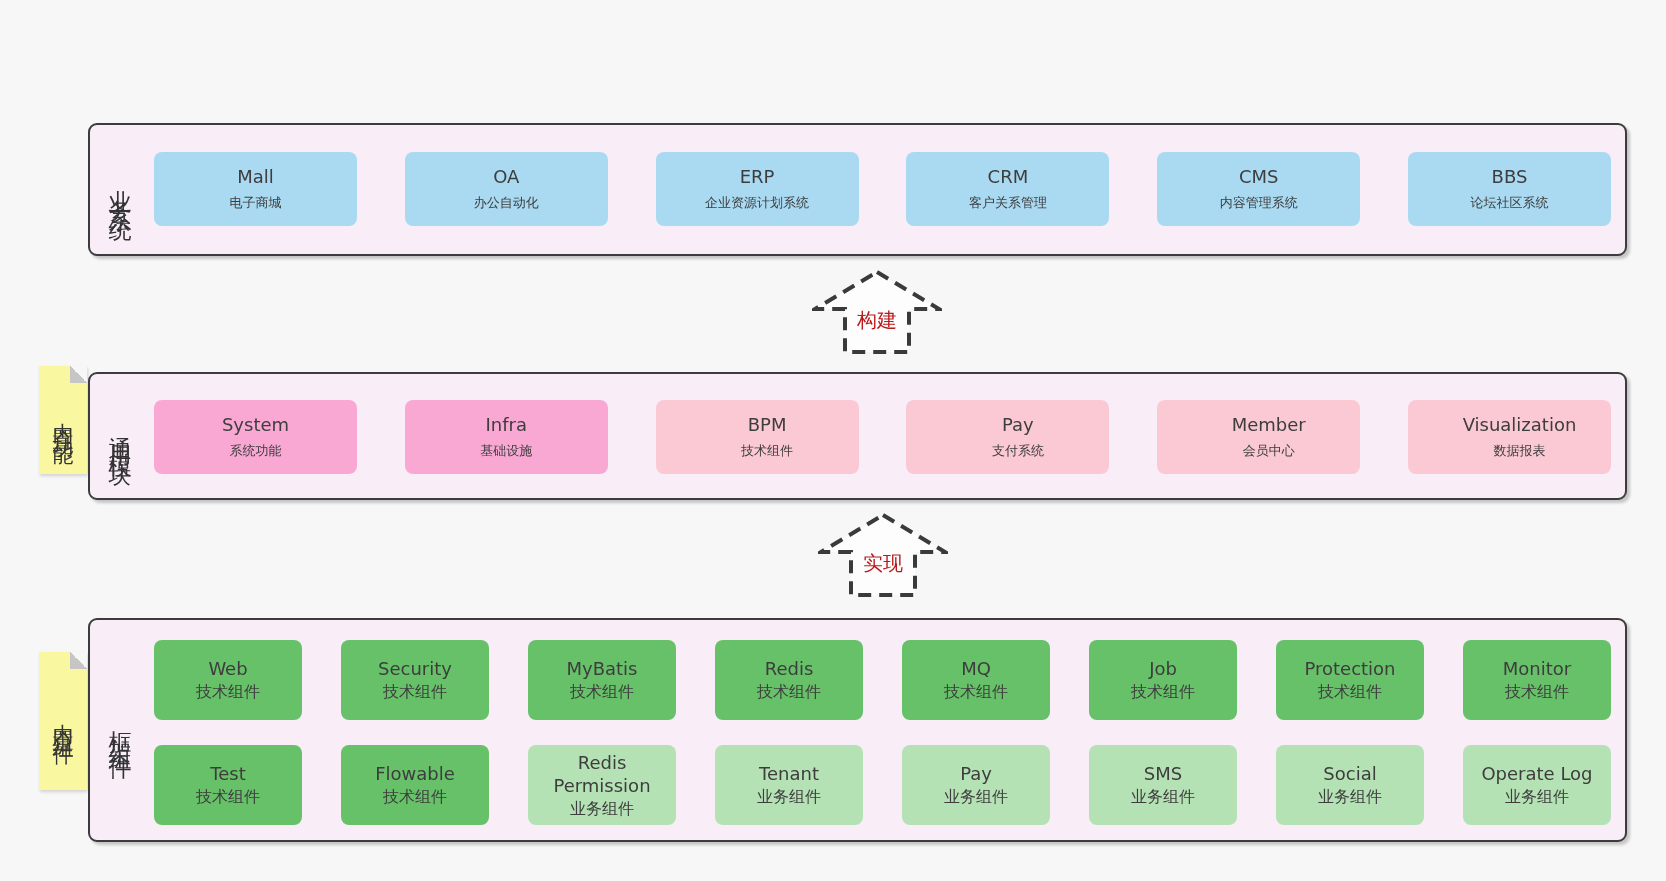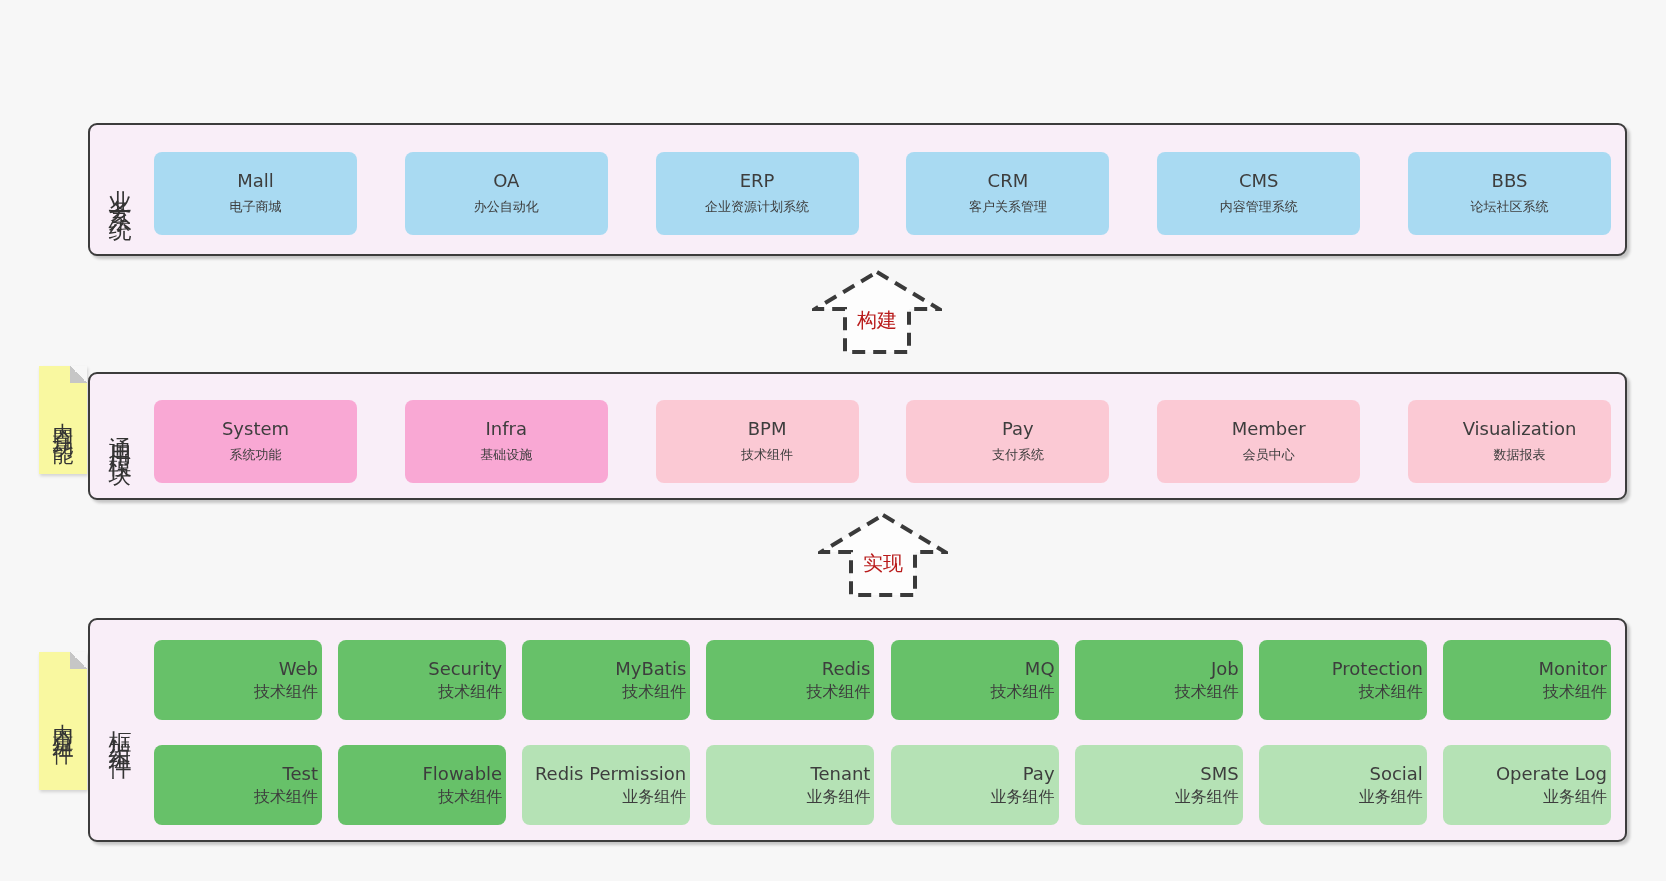--- a/index.html
+++ b/index.html
@@ -24,24 +24,24 @@
   .row{position:absolute;left:64px;right:14px;display:flex;justify-content:space-between;}
   .c1 .row{top:27px;}
   .c2 .row{top:26px;}
   .c3 .rowA{top:20px;}
   .c3 .rowB{top:125px;}
 
   .box{
     border-radius:8px;display:flex;flex-direction:column;align-items:center;justify-content:center;
     text-align:center;color:#3d3d3d;box-sizing:border-box;padding:2px 4px;
   }
-  .c1 .box,.c2 .box{width:203px;height:83px;}
+  .c1 .box,.c2 .box{width:203px;height:74px;}
   .c1 .box .en,.c2 .box .en{font-size:18px;line-height:27px;}
   .c1 .box .zh,.c2 .box .zh{font-size:13px;line-height:26px;}
-  .c3 .box{width:168px;height:80px;align-items:flex-end;}
+  .c3 .box{width:148px;height:80px;}
   .c3 .box .en{font-size:18px;line-height:23px;}
   .c3 .box .zh{font-size:16px;line-height:23px;}
 
   .blue{background:#a9daf2;}
   .red{background:#f9a8d4;}
   .pink{background:#fbc9d4;padding-left:24px;}
   .green{background:#67c169;}
   .lightgreen{background:#b5e2b5;}
 
   .arrow{position:absolute;width:130px;height:88px;}

